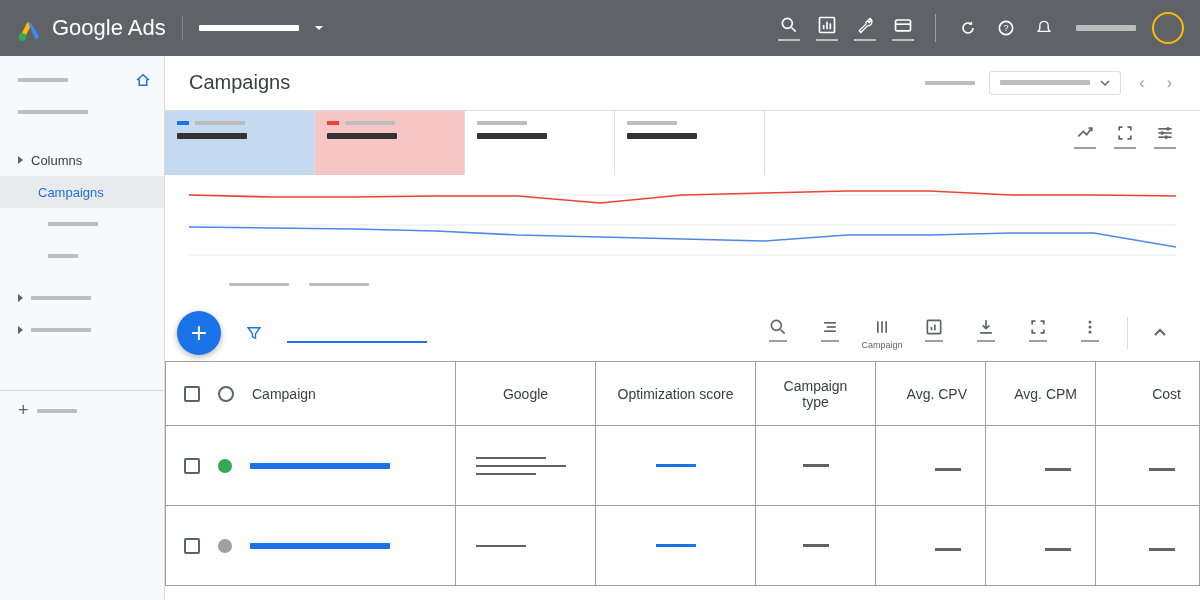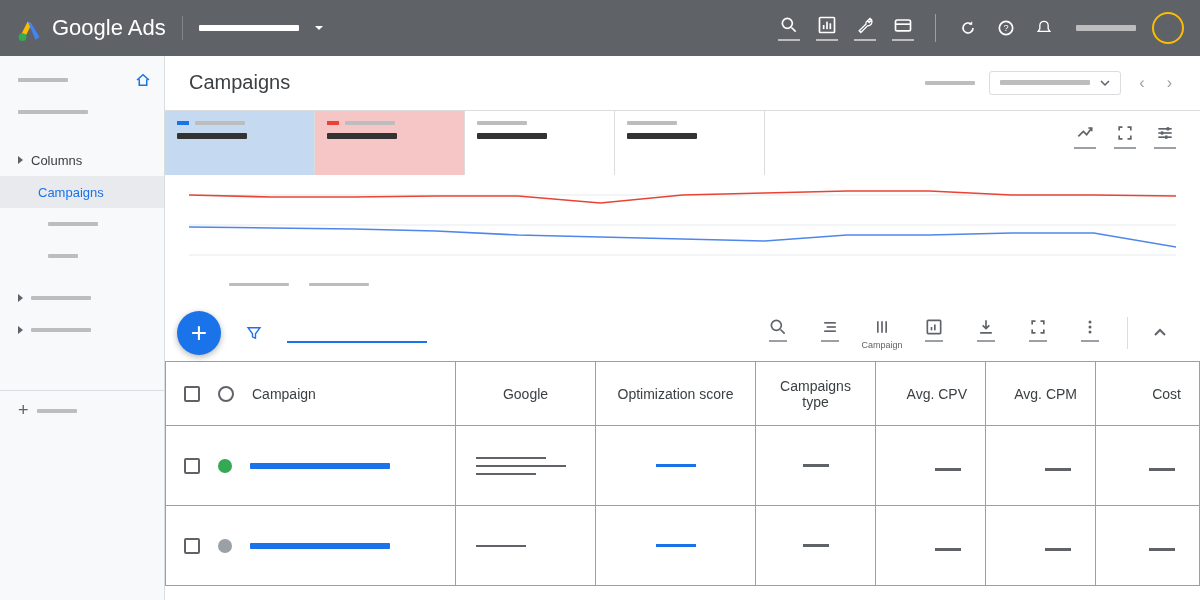--- a/index.html
+++ b/index.html
@@ -367,21 +367,21 @@
         <tr>
           <th class="th-camp">
             <div class="th-camp-inner">
               <div class="cbox"></div>
               <div class="radio-o"></div>
               <span>Campaign</span>
             </div>
           </th>
           <th class="th-status"><span>Google</span></th>
           <th class="th-opt"><span>Optimization score</span></th>
-          <th class="th-type"><span>Campaigns type</span></th>
+          <th class="th-type"><span>Campaign type</span></th>
           <th class="th-cpv"><span>Avg. CPV</span></th>
           <th class="th-cpm"><span>Avg. CPM</span></th>
           <th class="th-cost"><span>Cost</span></th>
         </tr>
       </thead>
       <tbody>
         <tr>
           <td class="td-camp">
             <div class="td-camp-inner">
               <div class="cbox"></div>

